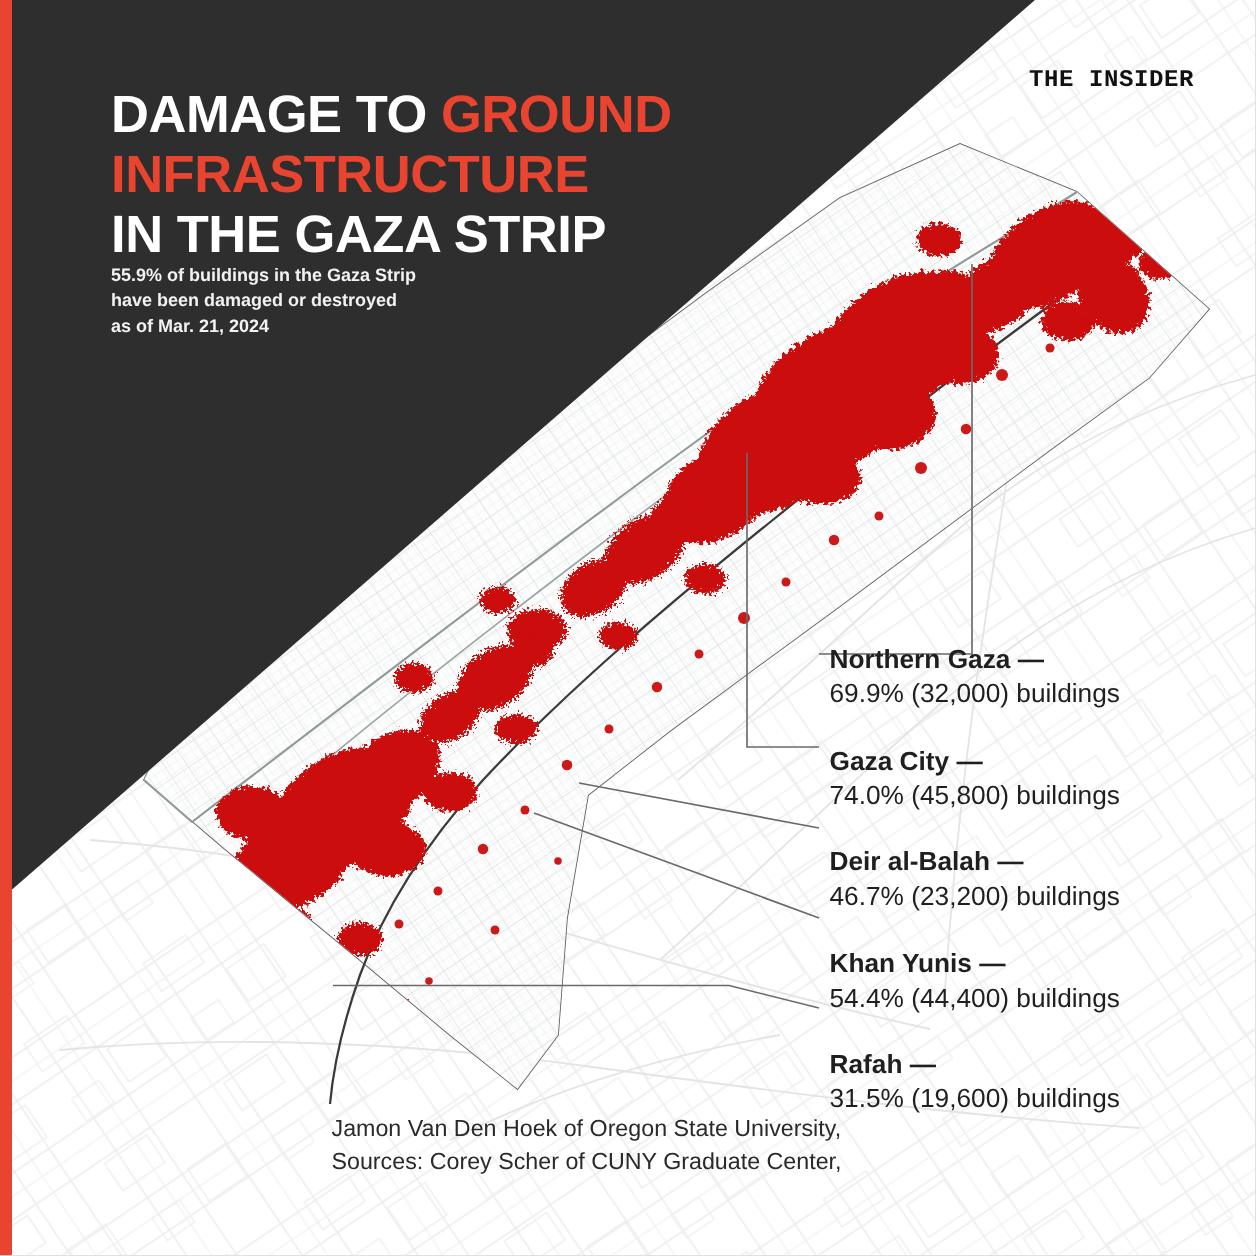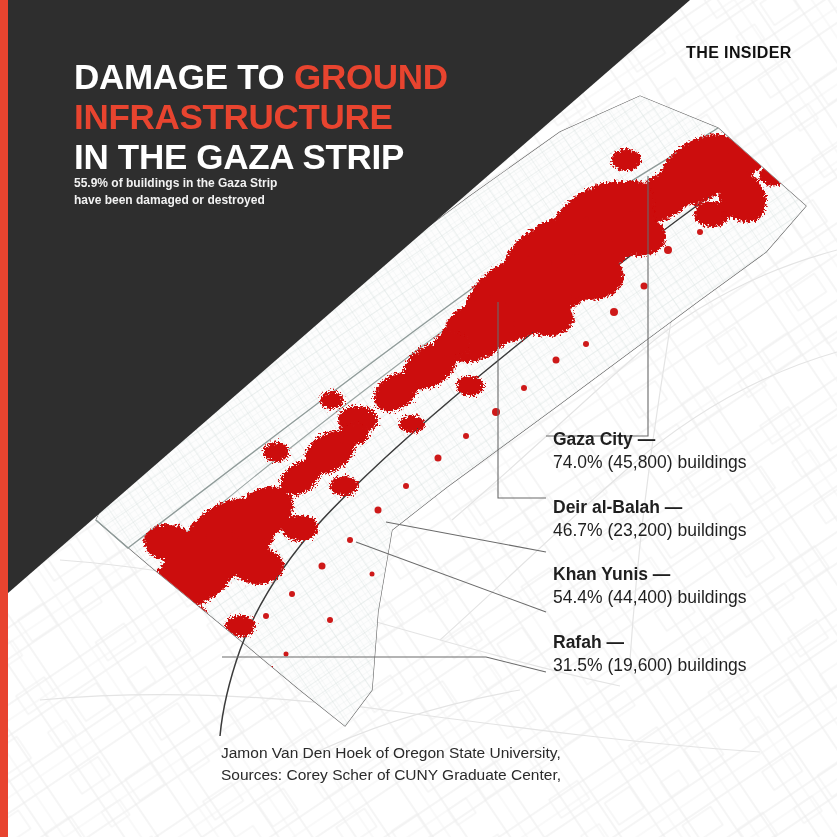--- a/index.html
+++ b/index.html
@@ -39,21 +39,21 @@
   
   #subtitle{
     position:absolute;left:74px;top:175px;width:400px;
     font-weight:bold;font-size:12px;line-height:1.42;color:#f2f2f2;
   }
 
   
   #brand{
     position:absolute;left:686px;top:44px;
     font-weight:bold;font-size:16px;letter-spacing:0.4px;
-    color:#111111;text-transform:uppercase;
+    color:#111111;text-transform:uppercase;font-family:Liberation Mono, monospace;
   }
 
   
   #legend{position:absolute;left:553px;top:428px;width:270px;}
   .legend-item{margin-bottom:21px;}
   .legend-item:last-child{margin-bottom:0;}
   .legend-name{
     font-weight:bold;font-size:17.5px;line-height:1.33;color:#1f1f1f;
     white-space:nowrap;
   }
@@ -262,24 +262,32 @@
 
   <h1 id="headline">
     <span>DAMAGE TO </span><span class="hl-red">GROUND</span><br>
     <span class="hl-red">INFRASTRUCTURE</span><br>
     <span>IN THE GAZA STRIP</span>
   </h1>
 
   <div id="subtitle">
     <div>55.9% of buildings in the Gaza Strip</div>
     <div>have been damaged or destroyed</div>
+    <div>as of Mar. 21, 2024</div>
   </div>
 
   <div id="legend">
 
+    <div class="legend-item">
+      <div class="legend-name">
+        <span>Northern Gaza</span>
+        <span>—</span>
+      </div>
+      <div class="legend-value">69.9% (32,000) buildings</div>
+    </div>
 
     <div class="legend-item">
       <div class="legend-name">
         <span>Gaza City</span>
         <span>—</span>
       </div>
       <div class="legend-value">74.0% (45,800) buildings</div>
     </div>
 
     <div class="legend-item">

